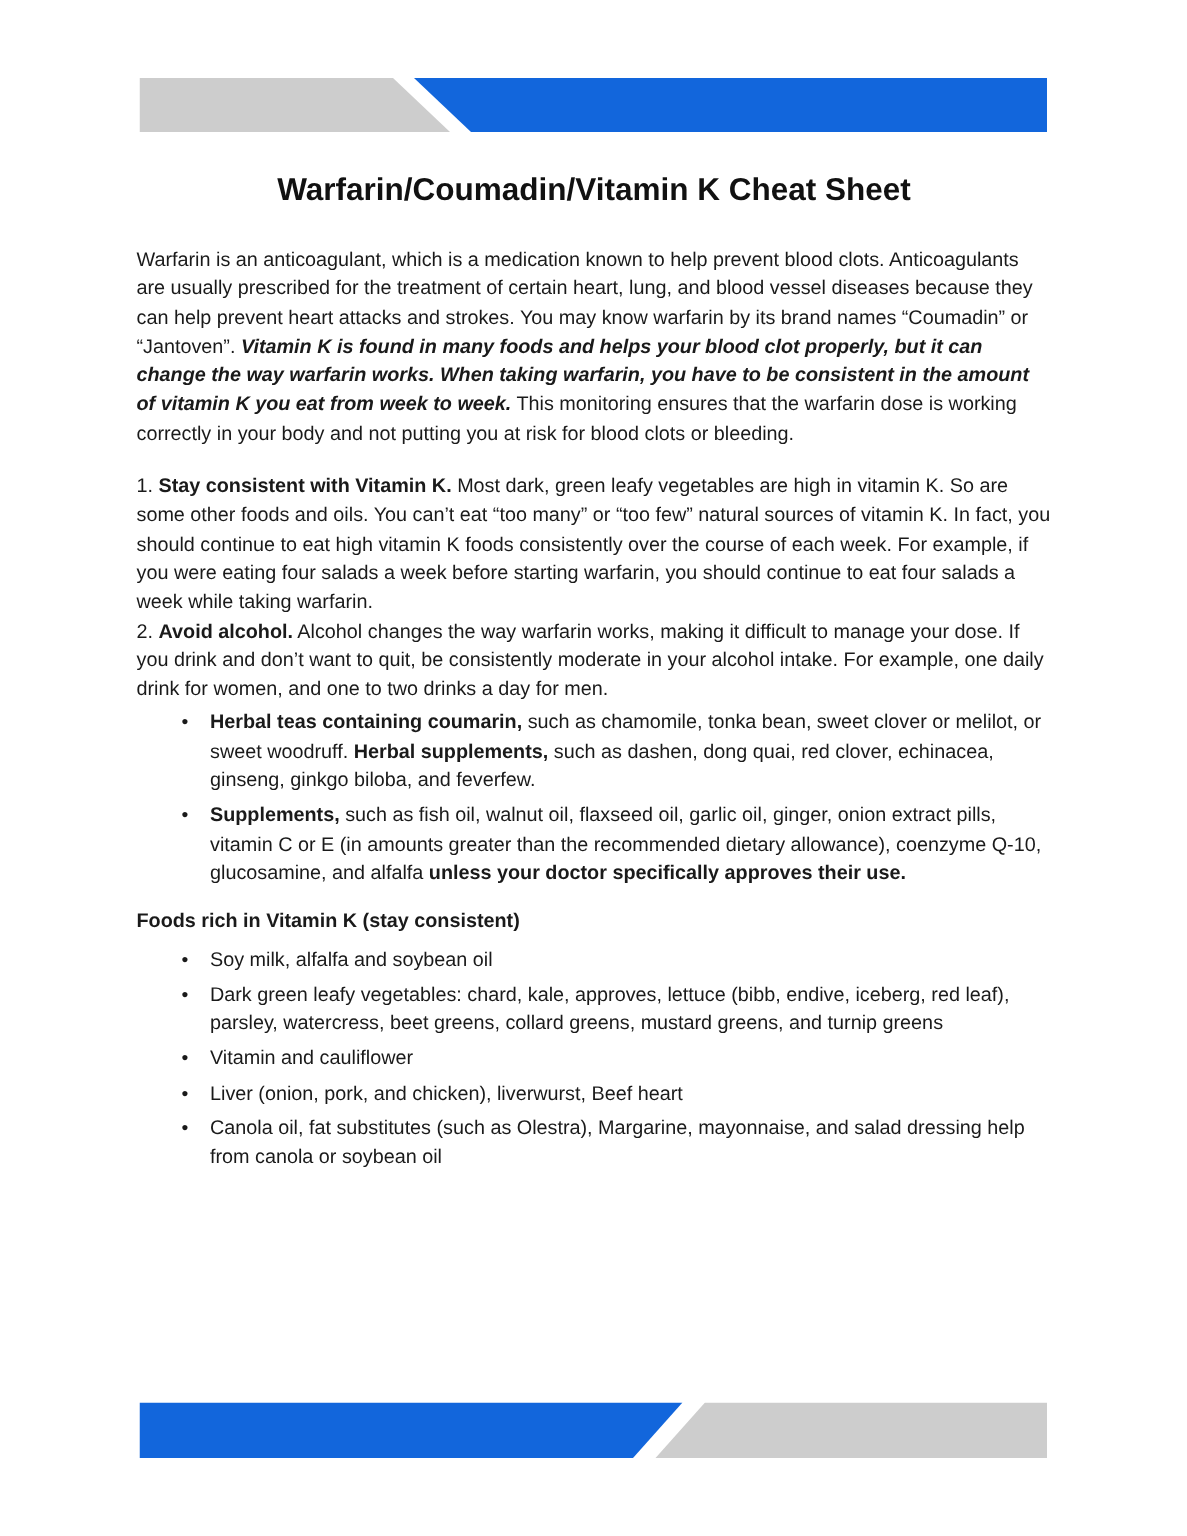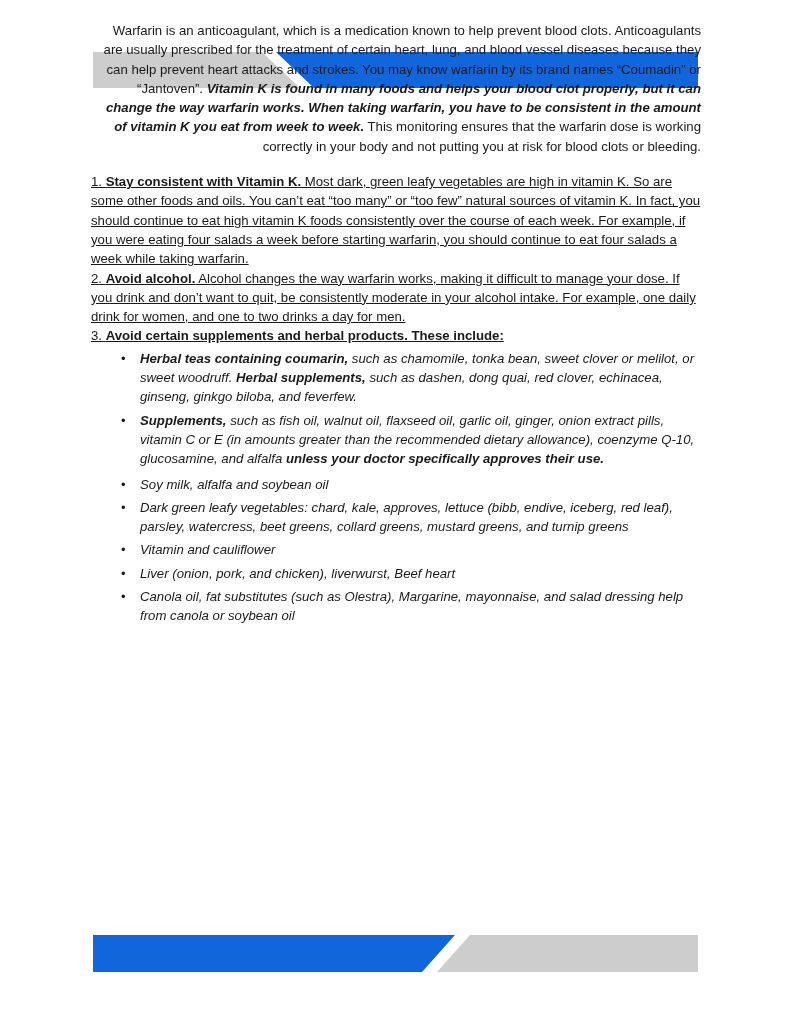--- a/index.html
+++ b/index.html
@@ -26,64 +26,65 @@
     line-height: 19.3px;
   }
   .title {
     margin-top: 112px;
     font-size: 21px;
     line-height: 30px;
     font-weight: bold;
     text-align: center;
     color: #111111;
   }
-  .intro { margin-top: 21px; text-align: right; }
-  .numbered { margin-top: 16px; text-decoration: underline; }
+  .intro { margin-top: 21px; }
+  .numbered { margin-top: 16px; }
   .bullets { margin-top: 3px; list-style: none; padding-left: 30px; }
   .bullets li { display: flex; }
   .bullets li + li { margin-top: 4px; }
   .bullets .marker { flex: 0 0 19px; width: 19px; font-size: 13px; }
-  .bullets .li-text { flex: 1 1 auto; font-style: italic; }
+  .bullets .li-text { flex: 1 1 auto; }
   .foods-heading { margin-top: 13px; font-weight: bold; }
   .foods-list { margin-top: 6px; }
   .b { font-weight: bold; }
   .i { font-style: italic; }
 </style>
 </head>
 <body>
 
 <div class="page">
 
   <svg class="banner banner-top" viewBox="0 0 605 36" preserveAspectRatio="none">
     <polygon points="0,0 169,0 207,36 0,36" fill="#CDCDCD"></polygon>
     <polygon points="183,0 605,0 605,36 221,36" fill="#1266DC"></polygon>
   </svg>
 
   <div class="content">
 
+    <h1 class="title">Warfarin/Coumadin/Vitamin K Cheat Sheet</h1>
 
     <p class="intro"><span>Warfarin is an anticoagulant, which is a medication known to help prevent blood clots. Anticoagulants are usually prescribed for the treatment of certain heart, lung, and blood vessel diseases because they can help prevent heart attacks and strokes. You may know warfarin by its brand names “Coumadin” or “Jantoven”. </span><span class="b i">Vitamin K is found in many foods and helps your blood clot properly, but it can change the way warfarin works. When taking warfarin, you have to be consistent in the amount of vitamin K you eat from week to week.</span><span> This monitoring ensures that the warfarin dose is working correctly in your body and not putting you at risk for blood clots or bleeding.</span></p>
 
     <div class="numbered">
       <p><span>1. </span><span class="b">Stay consistent with Vitamin K.</span><span> Most dark, green leafy vegetables are high in vitamin K. So are some other foods and oils. You can’t eat “too many” or “too few” natural sources of vitamin K. In fact, you should continue to eat high vitamin K foods consistently over the course of each week. For example, if you were eating four salads a week before starting warfarin, you should continue to eat four salads a week while taking warfarin.</span></p>
       <p><span>2. </span><span class="b">Avoid alcohol.</span><span> Alcohol changes the way warfarin works, making it difficult to manage your dose. If you drink and don’t want to quit, be consistently moderate in your alcohol intake. For example, one daily drink for women, and one to two drinks a day for men.</span></p>
-      <p><span>3. </span><span class="b">Avoid certain supplements and herbal products. These include:</span></p>
     </div>
 
     <ul class="bullets">
       <li>
         <span class="marker">•</span>
         <span class="li-text"><span class="b">Herbal teas containing coumarin,</span><span> such as chamomile, tonka bean, sweet clover or melilot, or sweet woodruff. </span><span class="b">Herbal supplements,</span><span> such as dashen, dong quai, red clover, echinacea, ginseng, ginkgo biloba, and feverfew.</span></span>
       </li>
       <li>
         <span class="marker">•</span>
         <span class="li-text"><span class="b">Supplements,</span><span> such as fish oil, walnut oil, flaxseed oil, garlic oil, ginger, onion extract pills, vitamin C or E (in amounts greater than the recommended dietary allowance), coenzyme Q-10, glucosamine, and alfalfa </span><span class="b">unless your doctor specifically approves their use.</span></span>
       </li>
     </ul>
 
+    <p class="foods-heading">Foods rich in Vitamin K (stay consistent)</p>
 
     <ul class="bullets foods-list">
       <li>
         <span class="marker">•</span>
         <span class="li-text">Soy milk, alfalfa and soybean oil</span>
       </li>
       <li>
         <span class="marker">•</span>
         <span class="li-text">Dark green leafy vegetables: chard, kale, approves, lettuce (bibb, endive, iceberg, red leaf), parsley, watercress, beet greens, collard greens, mustard greens, and turnip greens</span>
       </li>

